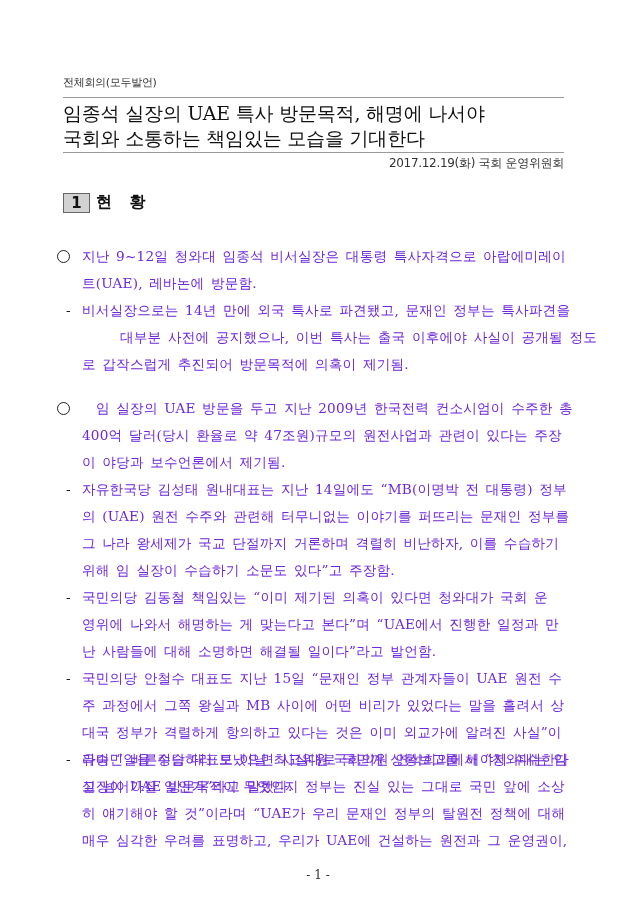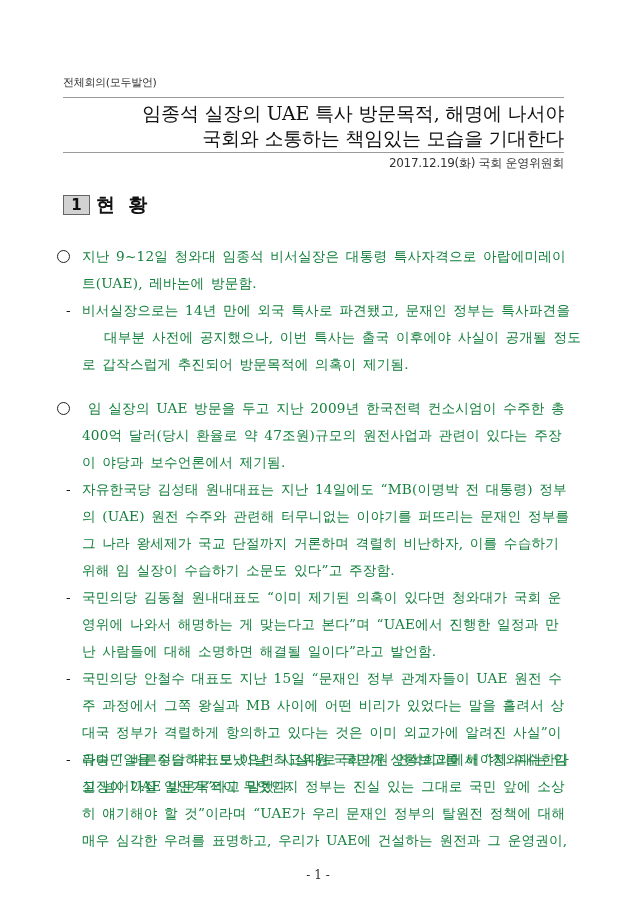--- a/index.html
+++ b/index.html
@@ -6,39 +6,39 @@
   body {
     width:636px; height:899px; background:#ffffff; position:relative; overflow:hidden;
     font-family: "DejaVu Serif", "Liberation Serif", serif; color:#1a1a1a;
   }
   .hdr-label {
     position:absolute; left:63px; top:75px; font-family:"DejaVu Sans","Liberation Sans",sans-serif;
     font-size:11px; color:#333; letter-spacing:-0.3px;
   }
   .rule { position:absolute; left:63px; width:501px; height:1px; background:#9a9a9a; }
   .title {
-    position:absolute; left:63px; width:501px; text-align:right; font-size:19px;
+    position:absolute; left:63px; width:501px; text-align:left; font-size:19px;
     letter-spacing:-0.2px; color:#111;
   }
   .date {
     position:absolute; right:72px; top:155px; font-family:"DejaVu Sans","Liberation Sans",sans-serif;
     font-size:12px; color:#333; letter-spacing:-0.3px;
   }
   .section { position:absolute; left:63px; top:192px; display:flex; align-items:center; }
   .badge {
     width:27px; height:20px; background:#d2d2d2; border:1px solid #666; box-sizing:border-box;
     font-family:"DejaVu Sans","Liberation Sans",sans-serif; font-size:15px; font-weight:bold;
     display:flex; align-items:center; justify-content:center; color:#111;
   }
   .section-title {
-    margin-left:6px; font-family:Liberation Sans, sans-serif;
-    font-size:19px; font-weight:bold; letter-spacing:4px; color:#111;
+    margin-left:6px; font-family:Liberation Mono, monospace;
+    font-size:16px; font-weight:bold; letter-spacing:4px; color:#111;
   }
   .line {
-    position:absolute; font-size:13.6px; white-space:nowrap; line-height:18px; color:#15803d;
+    position:absolute; font-size:13.6px; white-space:nowrap; line-height:18px; color:#6d28d9;
     letter-spacing:0.2px; word-spacing:2px;
   }
   .bullet-circle {
     position:absolute; left:57px; width:13px; height:13px; border:1.3px solid #222; border-radius:50%;
     box-sizing:border-box;
   }
   .bullet-dash { position:absolute; left:66px; font-size:13.6px; line-height:18px; }
   .page-num {
     position:absolute; top:868px; left:0; width:636px; text-align:center; font-size:12px; color:#333;
   }
@@ -64,42 +64,42 @@
 
   <div>
     <div class="bullet-circle" style="top:250px;"></div>
     <div class="line" style="left:82px; top:247px;">지난 9~12일 청와대 임종석 비서실장은 대통령 특사자격으로 아랍에미레이</div>
     <div class="line" style="left:82px; top:274px;">트(UAE), 레바논에 방문함.</div>
   </div>
 
   <div>
     <div class="bullet-dash" style="top:301px;">-</div>
     <div class="line" style="left:82px; top:301px;">비서실장으로는 14년 만에 외국 특사로 파견됐고, 문재인 정부는 특사파견을</div>
-    <div class="line" style="left:76px; top:328px;padding-left:28px;">대부분 사전에 공지했으나, 이번 특사는 출국 이후에야 사실이 공개될 정도</div>
+    <div class="line" style="left:92px; top:328px;padding-left:28px;">대부분 사전에 공지했으나, 이번 특사는 출국 이후에야 사실이 공개될 정도</div>
     <div class="line" style="left:82px; top:355px;">로 갑작스럽게 추진되어 방문목적에 의혹이 제기됨.</div>
   </div>
 
   <div>
     <div class="bullet-circle" style="top:402px;"></div>
-    <div class="line" style="left:88px; top:399px;">임 실장의 UAE 방문을 두고 지난 2009년 한국전력 컨소시엄이 수주한 총</div>
+    <div class="line" style="left:96px; top:399px;">임 실장의 UAE 방문을 두고 지난 2009년 한국전력 컨소시엄이 수주한 총</div>
     <div class="line" style="left:82px; top:426px;">400억 달러(당시 환율로 약 47조원)규모의 원전사업과 관련이 있다는 주장</div>
     <div class="line" style="left:82px; top:453px;">이 야당과 보수언론에서 제기됨.</div>
   </div>
 
   <div>
     <div class="bullet-dash" style="top:480px;">-</div>
     <div class="line" style="left:82px; top:480px;">자유한국당 김성태 원내대표는 지난 14일에도 “MB(이명박 전 대통령) 정부</div>
     <div class="line" style="left:82px; top:507px;">의 (UAE) 원전 수주와 관련해 터무니없는 이야기를 퍼뜨리는 문재인 정부를</div>
     <div class="line" style="left:82px; top:534px;">그 나라 왕세제가 국교 단절까지 거론하며 격렬히 비난하자, 이를 수습하기</div>
     <div class="line" style="left:82px; top:561px;">위해 임 실장이 수습하기 소문도 있다”고 주장함.</div>
   </div>
 
   <div>
     <div class="bullet-dash" style="top:588px;">-</div>
-    <div class="line" style="left:82px; top:588px;">국민의당 김동철 원내대표도 “이미 제기된 의혹이 있다면 청와대가 국회 운</div>
+    <div class="line" style="left:82px; top:588px;">국민의당 김동철 책임있는 “이미 제기된 의혹이 있다면 청와대가 국회 운</div>
     <div class="line" style="left:82px; top:615px;">영위에 나와서 해명하는 게 맞는다고 본다”며 “UAE에서 진행한 일정과 만</div>
     <div class="line" style="left:82px; top:642px;">난 사람들에 대해 소명하면 해결될 일이다”라고 발언함.</div>
   </div>
 
   <div>
     <div class="bullet-dash" style="top:669px;">-</div>
     <div class="line" style="left:82px; top:669px;">국민의당 안철수 대표도 지난 15일 “문재인 정부 관계자들이 UAE 원전 수</div>
     <div class="line" style="left:82px; top:696px;text-align:right;">주 과정에서 그쪽 왕실과 MB 사이에 어떤 비리가 있었다는 말을 흘려서 상</div>
     <div class="line" style="left:82px; top:723px;">대국 정부가 격렬하게 항의하고 있다는 것은 이미 외교가에 알려진 사실”이</div>
     <div class="line" style="left:82px; top:750px;">라며 “일을 수습하러 보냈으면 사실대로 국민께 상황보고를 해야지 쉬쉬한다</div>

